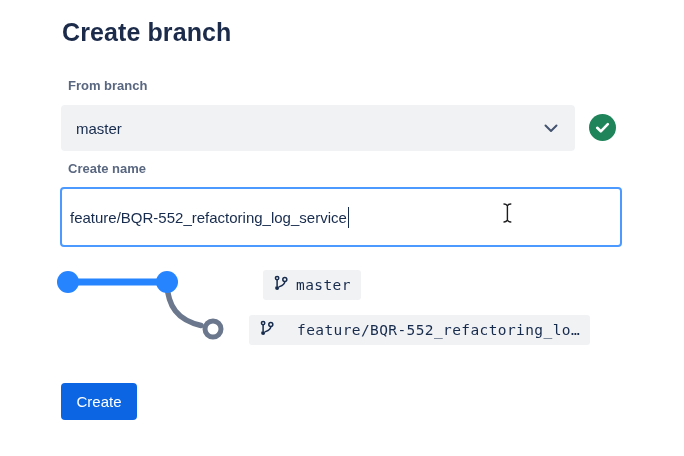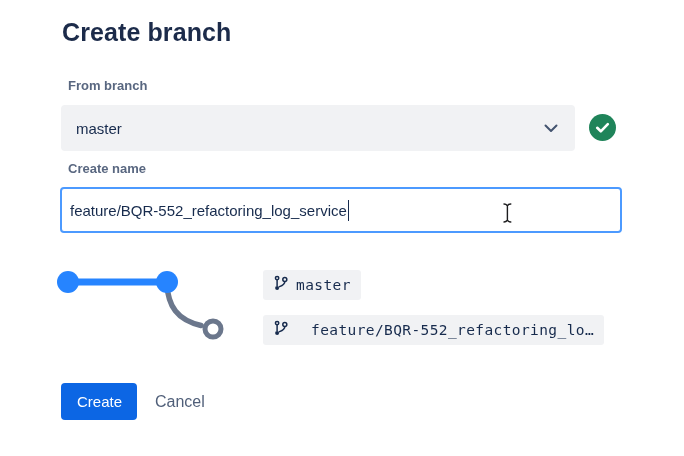--- a/index.html
+++ b/index.html
@@ -28,21 +28,21 @@
     display:flex; align-items:center; justify-content:space-between;
     padding:0 17px 0 15px; cursor:pointer;
   }
   .select-value { font-size:15px; color:#172B4D; }
 
   .check-badge {
     position:absolute; left:589px; top:114px; width:27px; height:27px;
   }
 
   .input-wrap {
-    position:absolute; left:60px; top:187px; width:562px; height:46px;
+    position:absolute; left:60px; top:187px; width:562px; height:60px;
   }
   .branch-input {
     width:100%; height:100%;
     border:2px solid #4C9AFF; border-radius:4px; background:#fff;
     padding:0 10px 0 8px; font-family:"Liberation Sans", sans-serif;
     font-size:15px; color:#172B4D; outline:none;
   }
   .caret-overlay {
     position:absolute; left:10px; top:0; height:100%;
     display:flex; align-items:center; pointer-events:none;
@@ -53,32 +53,32 @@
     position:absolute; left:442px; top:16px; pointer-events:none;
   }
 
   .graph { position:absolute; left:50px; top:259px; }
 
   .chip {
     position:absolute; height:30px; background:#F1F2F4; border-radius:3px;
     display:flex; align-items:center; gap:7px; padding:0 10px;
   }
   .chip-master  { left:263px; top:270px; }
-  .chip-feature { left:263px; top:315px; max-width:362px;gap:22px; }
+  .chip-feature { left:249px; top:315px; max-width:362px;gap:22px; }
   .chip-text {
     font-family:"DejaVu Sans Mono", monospace; font-size:14.5px;
     letter-spacing:0.4px; color:#172B4D; white-space:nowrap;
   }
   .branch-icon { flex:0 0 auto; display:block; }
 
   .create-btn {
     position:absolute; left:61px; top:383px; height:37px; min-width:76px;
     background:#0C66E4; color:#ffffff; border:none; border-radius:4px;
     font-family:"Liberation Sans", sans-serif; font-size:15px; font-weight:500;
-    padding:0 15px; cursor:pointer;text-align:right;
+    padding:0 15px; cursor:pointer;
   }
   .cancel-btn {
     position:absolute; left:150px; top:383px; height:37px;
     background:transparent; border:none; color:#505F79;
     font-family:"Liberation Sans", sans-serif; font-size:16px;
     padding:0 5px; cursor:pointer;
   }
 </style>
 </head>
 <body>
@@ -150,15 +150,14 @@
         <line x1="4.1" y1="4.9" x2="4.1" y2="11" stroke="#172B4D" stroke-width="1.5"></line>
         <circle cx="4.1" cy="12.9" r="2" fill="#172B4D"></circle>
         <circle cx="11.8" cy="4.6" r="2" stroke="#172B4D" stroke-width="1.5"></circle>
         <path d="M11.8 6.7 C11.8 9.7 8.8 10.7 5.9 11.9" stroke="#172B4D" stroke-width="1.5"></path>
       </svg>
     </span>
     <span class="chip-text">feature/BQR-552_refactoring_lo…</span>
   </div>
 
   <button class="create-btn">Create</button>
-  <button class="cancel-btn">Cancel</button>
 
 </div>
 
 </body></html>

